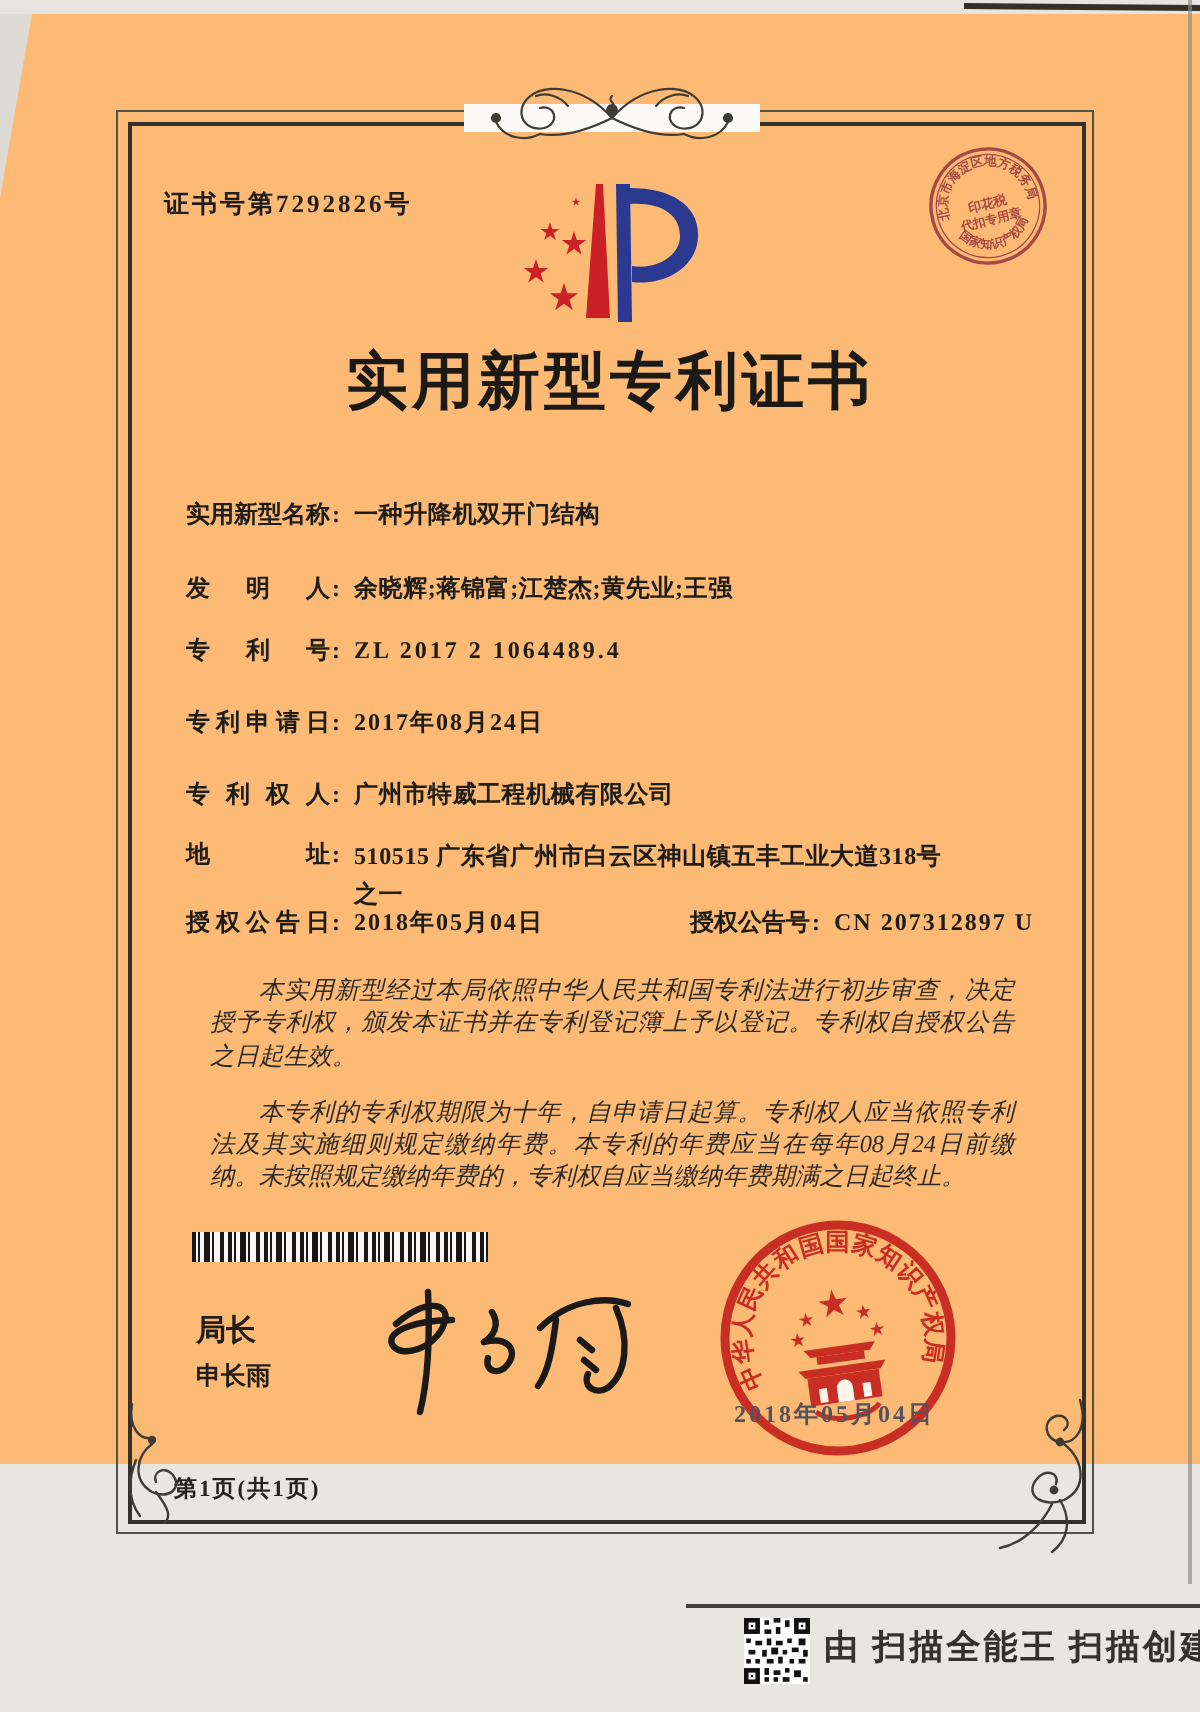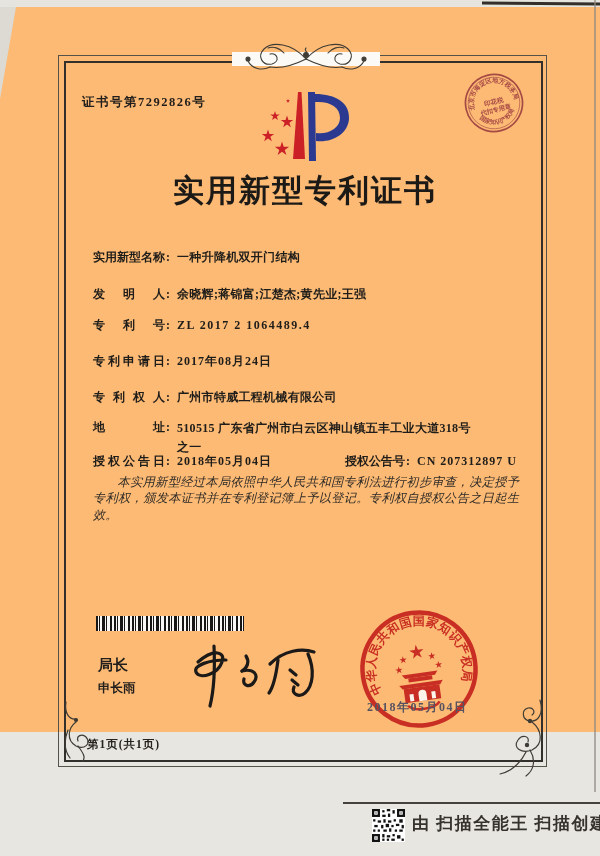--- a/index.html
+++ b/index.html
@@ -31,21 +31,21 @@
   
   .row{position:absolute;left:93px;font-size:12px;font-weight:700;color:#1f1d1a;white-space:nowrap;}
   .flabel{display:inline-block;width:72px;text-align:justify;text-align-last:justify;}
   .colon{display:inline-block;margin:0 7px 0 1px;}
   .fvalue{letter-spacing:.3px;}
   .fvalue-wrap{display:inline-block;width:302px;white-space:normal;vertical-align:top;line-height:19px;letter-spacing:.3px;}
   .grant-no{position:absolute;left:252px;top:0;}
   
   .paras{position:absolute;left:93px;top:475px;width:426px;font-size:12.2px;line-height:16.3px;
          font-style:italic;font-weight:500;color:#2e2b27;text-align:justify;}
-  .paras p{margin:0;text-indent:2em;font-family:Liberation Mono, monospace;}
+  .paras p{margin:12px;text-indent:2em;}
   
   .barcode{position:absolute;left:96px;top:616px;width:148px;height:15px;
     background-image:repeating-linear-gradient(90deg,#181715 0 2px,#f8f7f3 2px 3px,#181715 3px 4px,#f8f7f3 4px 6px,#181715 6px 9px,#f8f7f3 9px 10px,#181715 10px 11px,#f8f7f3 11px 14px,#181715 14px 16px,#f8f7f3 16px 18px);}
   .signer-title{position:absolute;left:98px;top:656px;font-size:15px;font-weight:700;color:#211e1b;}
   .signer-name{position:absolute;left:98px;top:680px;font-size:12.5px;font-weight:700;color:#211e1b;}
   .signature{position:absolute;left:184px;top:642px;width:136px;height:68px;}
   .big-seal{position:absolute;left:357px;top:607px;width:124px;height:124px;opacity:.93;}
   .seal-date{position:absolute;left:367px;top:699px;font-size:12px;font-weight:700;letter-spacing:1.5px;color:#565260;}
   .page-info{position:absolute;left:87px;top:737px;width:400px;text-align:left;font-size:11.5px;font-weight:600;letter-spacing:1px;color:#26231f;}
   
@@ -146,20 +146,21 @@
   </div>
   <div class="row" style="top:453px">
     <span class="flabel">授权公告日</span><span class="colon">:</span><span class="fvalue" style="letter-spacing:1px">2018年05月04日</span>
     <span class="grant-no">
       <span>授权公告号</span><span class="colon">:</span><span class="fvalue" style="letter-spacing:1px">CN 207312897 U</span>
     </span>
   </div>
 
   <div class="paras">
     <p>本实用新型经过本局依照中华人民共和国专利法进行初步审查，决定授予专利权，颁发本证书并在专利登记簿上予以登记。专利权自授权公告之日起生效。</p>
+    <p>本专利的专利权期限为十年，自申请日起算。专利权人应当依照专利法及其实施细则规定缴纳年费。本专利的年费应当在每年08月24日前缴纳。未按照规定缴纳年费的，专利权自应当缴纳年费期满之日起终止。</p>
   </div>
 
   <div class="barcode"></div>
 
   <div class="signer-title">局长</div>
   <div class="signer-name">申长雨</div>
 
   <svg class="signature" viewBox="0 0 136 68">
     <g stroke="#1b1a18" stroke-width="3.2" fill="none" stroke-linecap="round" stroke-linejoin="round">
       <path d="M14,20 C30,6 42,10 38,20 C34,32 16,38 12,30 C9,23 26,18 42,18"></path>

